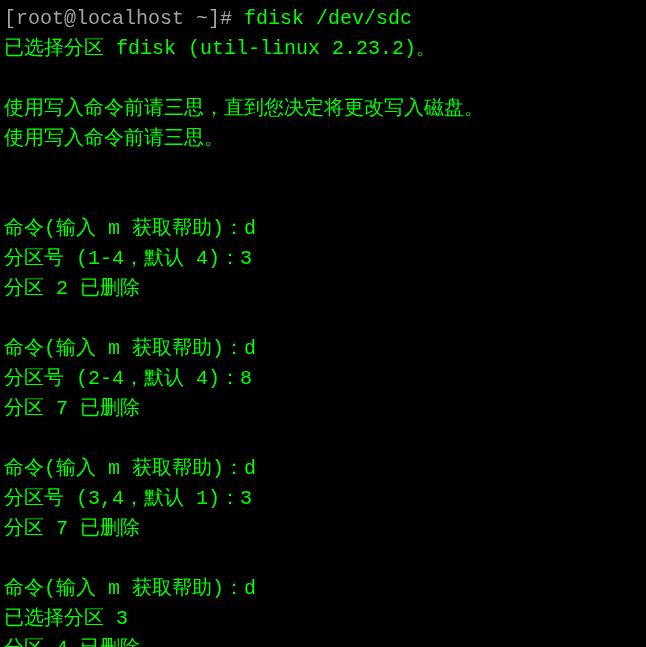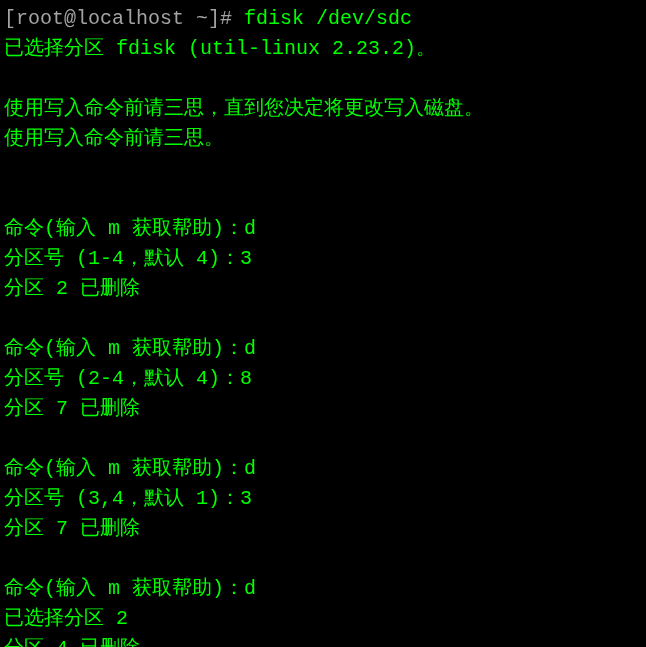--- a/index.html
+++ b/index.html
@@ -45,14 +45,14 @@
 <span class="line"></span>
 <span class="line">命令(输入 m 获取帮助)：d</span>
 <span class="line">分区号 (2-4，默认 4)：8</span>
 <span class="line">分区 7 已删除</span>
 <span class="line"></span>
 <span class="line">命令(输入 m 获取帮助)：d</span>
 <span class="line">分区号 (3,4，默认 1)：3</span>
 <span class="line">分区 7 已删除</span>
 <span class="line"></span>
 <span class="line">命令(输入 m 获取帮助)：d</span>
-<span class="line">已选择分区 2</span>
+<span class="line">已选择分区 3</span>
 <span class="line">分区 4 已删除</span></pre>
 
 </body></html>

